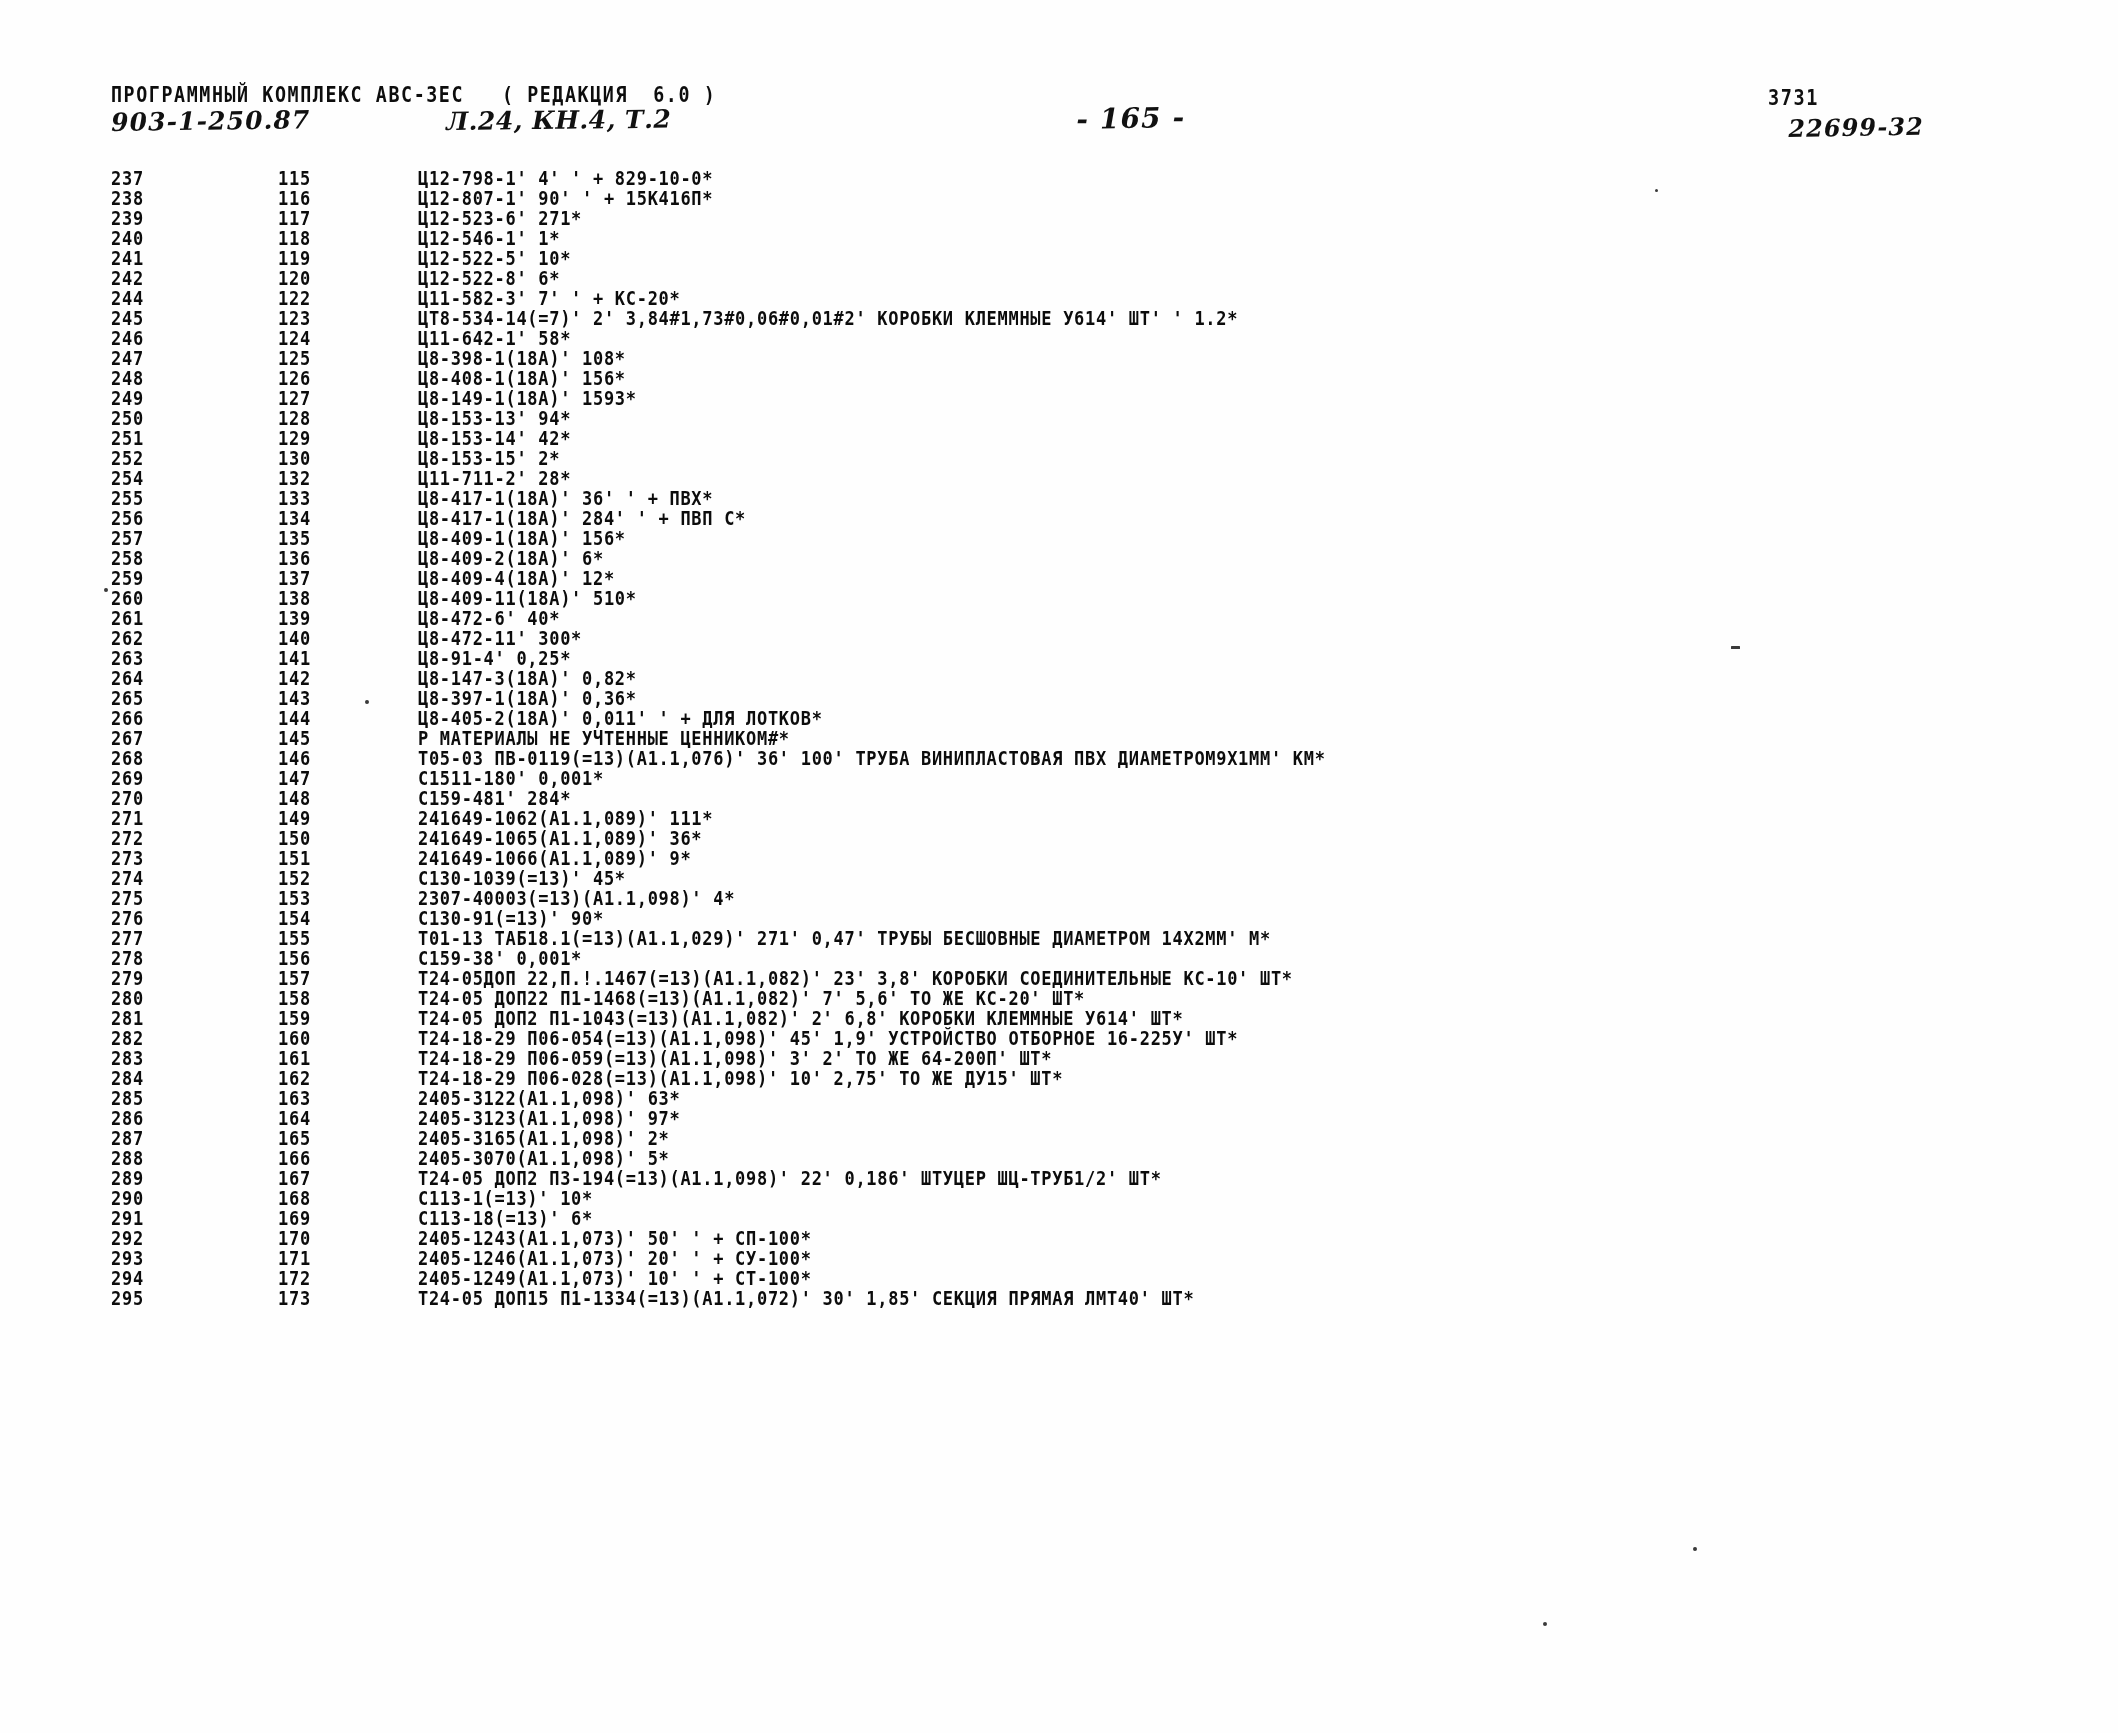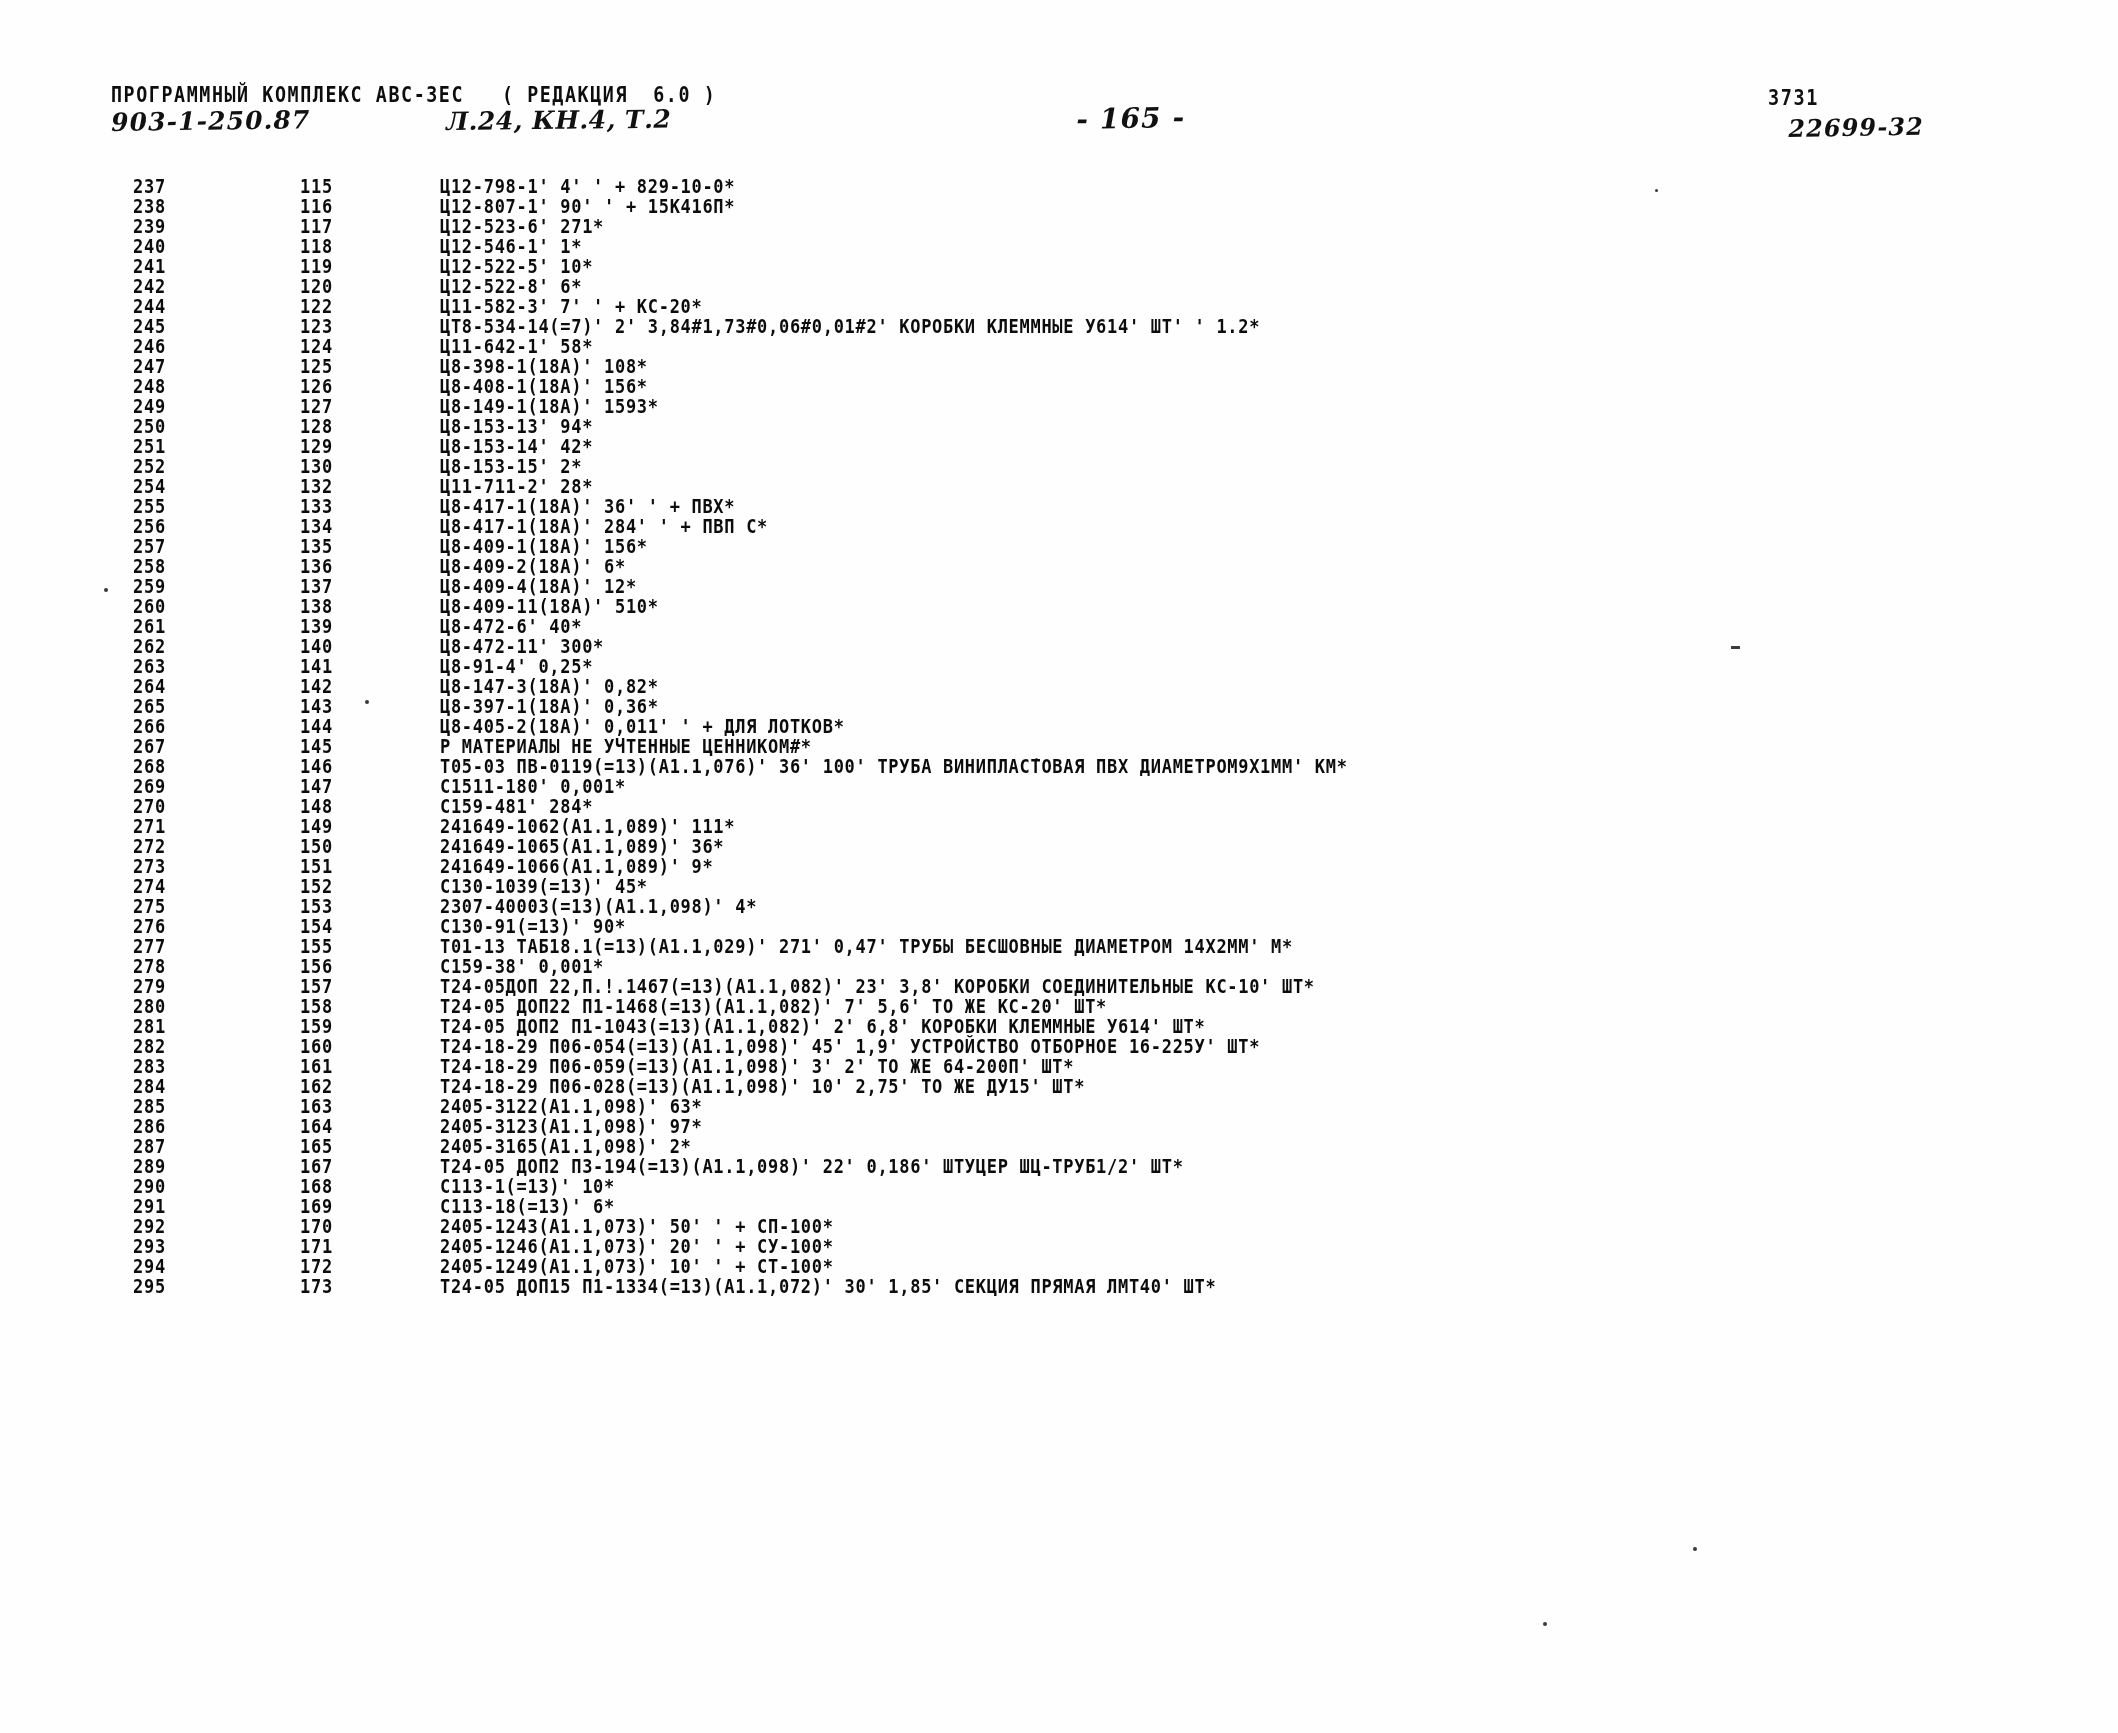--- a/index.html
+++ b/index.html
@@ -117,24 +117,23 @@
     letter-spacing: 1.1px;
     color: #111;
     white-space: pre;
     transform: rotate(-1deg);
     transform-origin: left top;
   }
 
   
   .listing {
     position: absolute;
-    top: 174px;
+    top: 166px;
     left: 0;
     width: 1769px;
-    padding-left: 22px;
   }
   .row {
     position: relative;
     height: 20px;
     white-space: pre;
   }
   .cell {
     position: absolute;
     font-family: "DejaVu Sans Mono", "Liberation Mono", monospace;
     font-size: 17px;
@@ -225,20 +224,21 @@
       <div class="row"><span class="cell c-seq j1">278</span><span class="cell c-idx j2">156</span><span class="cell c-txt ">С159-38' 0,001*</span></div>
       <div class="row"><span class="cell c-seq j1">279</span><span class="cell c-idx j3">157</span><span class="cell c-txt j2">Т24-05ДОП 22,П.!.1467(=13)(А1.1,082)' 23' 3,8' КОРОБКИ СОЕДИНИТЕЛЬНЫЕ КС-10' ШТ*</span></div>
       <div class="row"><span class="cell c-seq j2">280</span><span class="cell c-idx ">158</span><span class="cell c-txt j1">Т24-05 ДОП22 П1-1468(=13)(А1.1,082)' 7' 5,6' ТО ЖЕ КС-20' ШТ*</span></div>
       <div class="row"><span class="cell c-seq j3">281</span><span class="cell c-idx j2">159</span><span class="cell c-txt j1">Т24-05 ДОП2 П1-1043(=13)(А1.1,082)' 2' 6,8' КОРОБКИ КЛЕММНЫЕ У614' ШТ*</span></div>
       <div class="row"><span class="cell c-seq ">282</span><span class="cell c-idx j1">160</span><span class="cell c-txt j2">Т24-18-29 П06-054(=13)(А1.1,098)' 45' 1,9' УСТРОЙСТВО ОТБОРНОЕ 16-225У' ШТ*</span></div>
       <div class="row"><span class="cell c-seq j2">283</span><span class="cell c-idx j1">161</span><span class="cell c-txt j3">Т24-18-29 П06-059(=13)(А1.1,098)' 3' 2' ТО ЖЕ 64-200П' ШТ*</span></div>
       <div class="row"><span class="cell c-seq j1">284</span><span class="cell c-idx j2">162</span><span class="cell c-txt ">Т24-18-29 П06-028(=13)(А1.1,098)' 10' 2,75' ТО ЖЕ ДУ15' ШТ*</span></div>
       <div class="row"><span class="cell c-seq j1">285</span><span class="cell c-idx j3">163</span><span class="cell c-txt j2">2405-3122(А1.1,098)' 63*</span></div>
       <div class="row"><span class="cell c-seq j2">286</span><span class="cell c-idx ">164</span><span class="cell c-txt j1">2405-3123(А1.1,098)' 97*</span></div>
       <div class="row"><span class="cell c-seq j3">287</span><span class="cell c-idx j2">165</span><span class="cell c-txt j1">2405-3165(А1.1,098)' 2*</span></div>
+      <div class="row"><span class="cell c-seq ">288</span><span class="cell c-idx j1">166</span><span class="cell c-txt j2">2405-3070(А1.1,098)' 5*</span></div>
       <div class="row"><span class="cell c-seq j2">289</span><span class="cell c-idx j1">167</span><span class="cell c-txt j3">Т24-05 ДОП2 П3-194(=13)(А1.1,098)' 22' 0,186' ШТУЦЕР ШЦ-ТРУБ1/2' ШТ*</span></div>
       <div class="row"><span class="cell c-seq j1">290</span><span class="cell c-idx j2">168</span><span class="cell c-txt ">С113-1(=13)' 10*</span></div>
       <div class="row"><span class="cell c-seq j1">291</span><span class="cell c-idx j3">169</span><span class="cell c-txt j2">С113-18(=13)' 6*</span></div>
       <div class="row"><span class="cell c-seq j2">292</span><span class="cell c-idx ">170</span><span class="cell c-txt j1">2405-1243(А1.1,073)' 50' ' + СП-100*</span></div>
       <div class="row"><span class="cell c-seq j3">293</span><span class="cell c-idx j2">171</span><span class="cell c-txt j1">2405-1246(А1.1,073)' 20' ' + СУ-100*</span></div>
       <div class="row"><span class="cell c-seq ">294</span><span class="cell c-idx j1">172</span><span class="cell c-txt j2">2405-1249(А1.1,073)' 10' ' + СТ-100*</span></div>
       <div class="row"><span class="cell c-seq j2">295</span><span class="cell c-idx j1">173</span><span class="cell c-txt j3">Т24-05 ДОП15 П1-1334(=13)(А1.1,072)' 30' 1,85' СЕКЦИЯ ПРЯМАЯ ЛМТ40' ШТ*</span></div>
     </div>
 
 </div>

